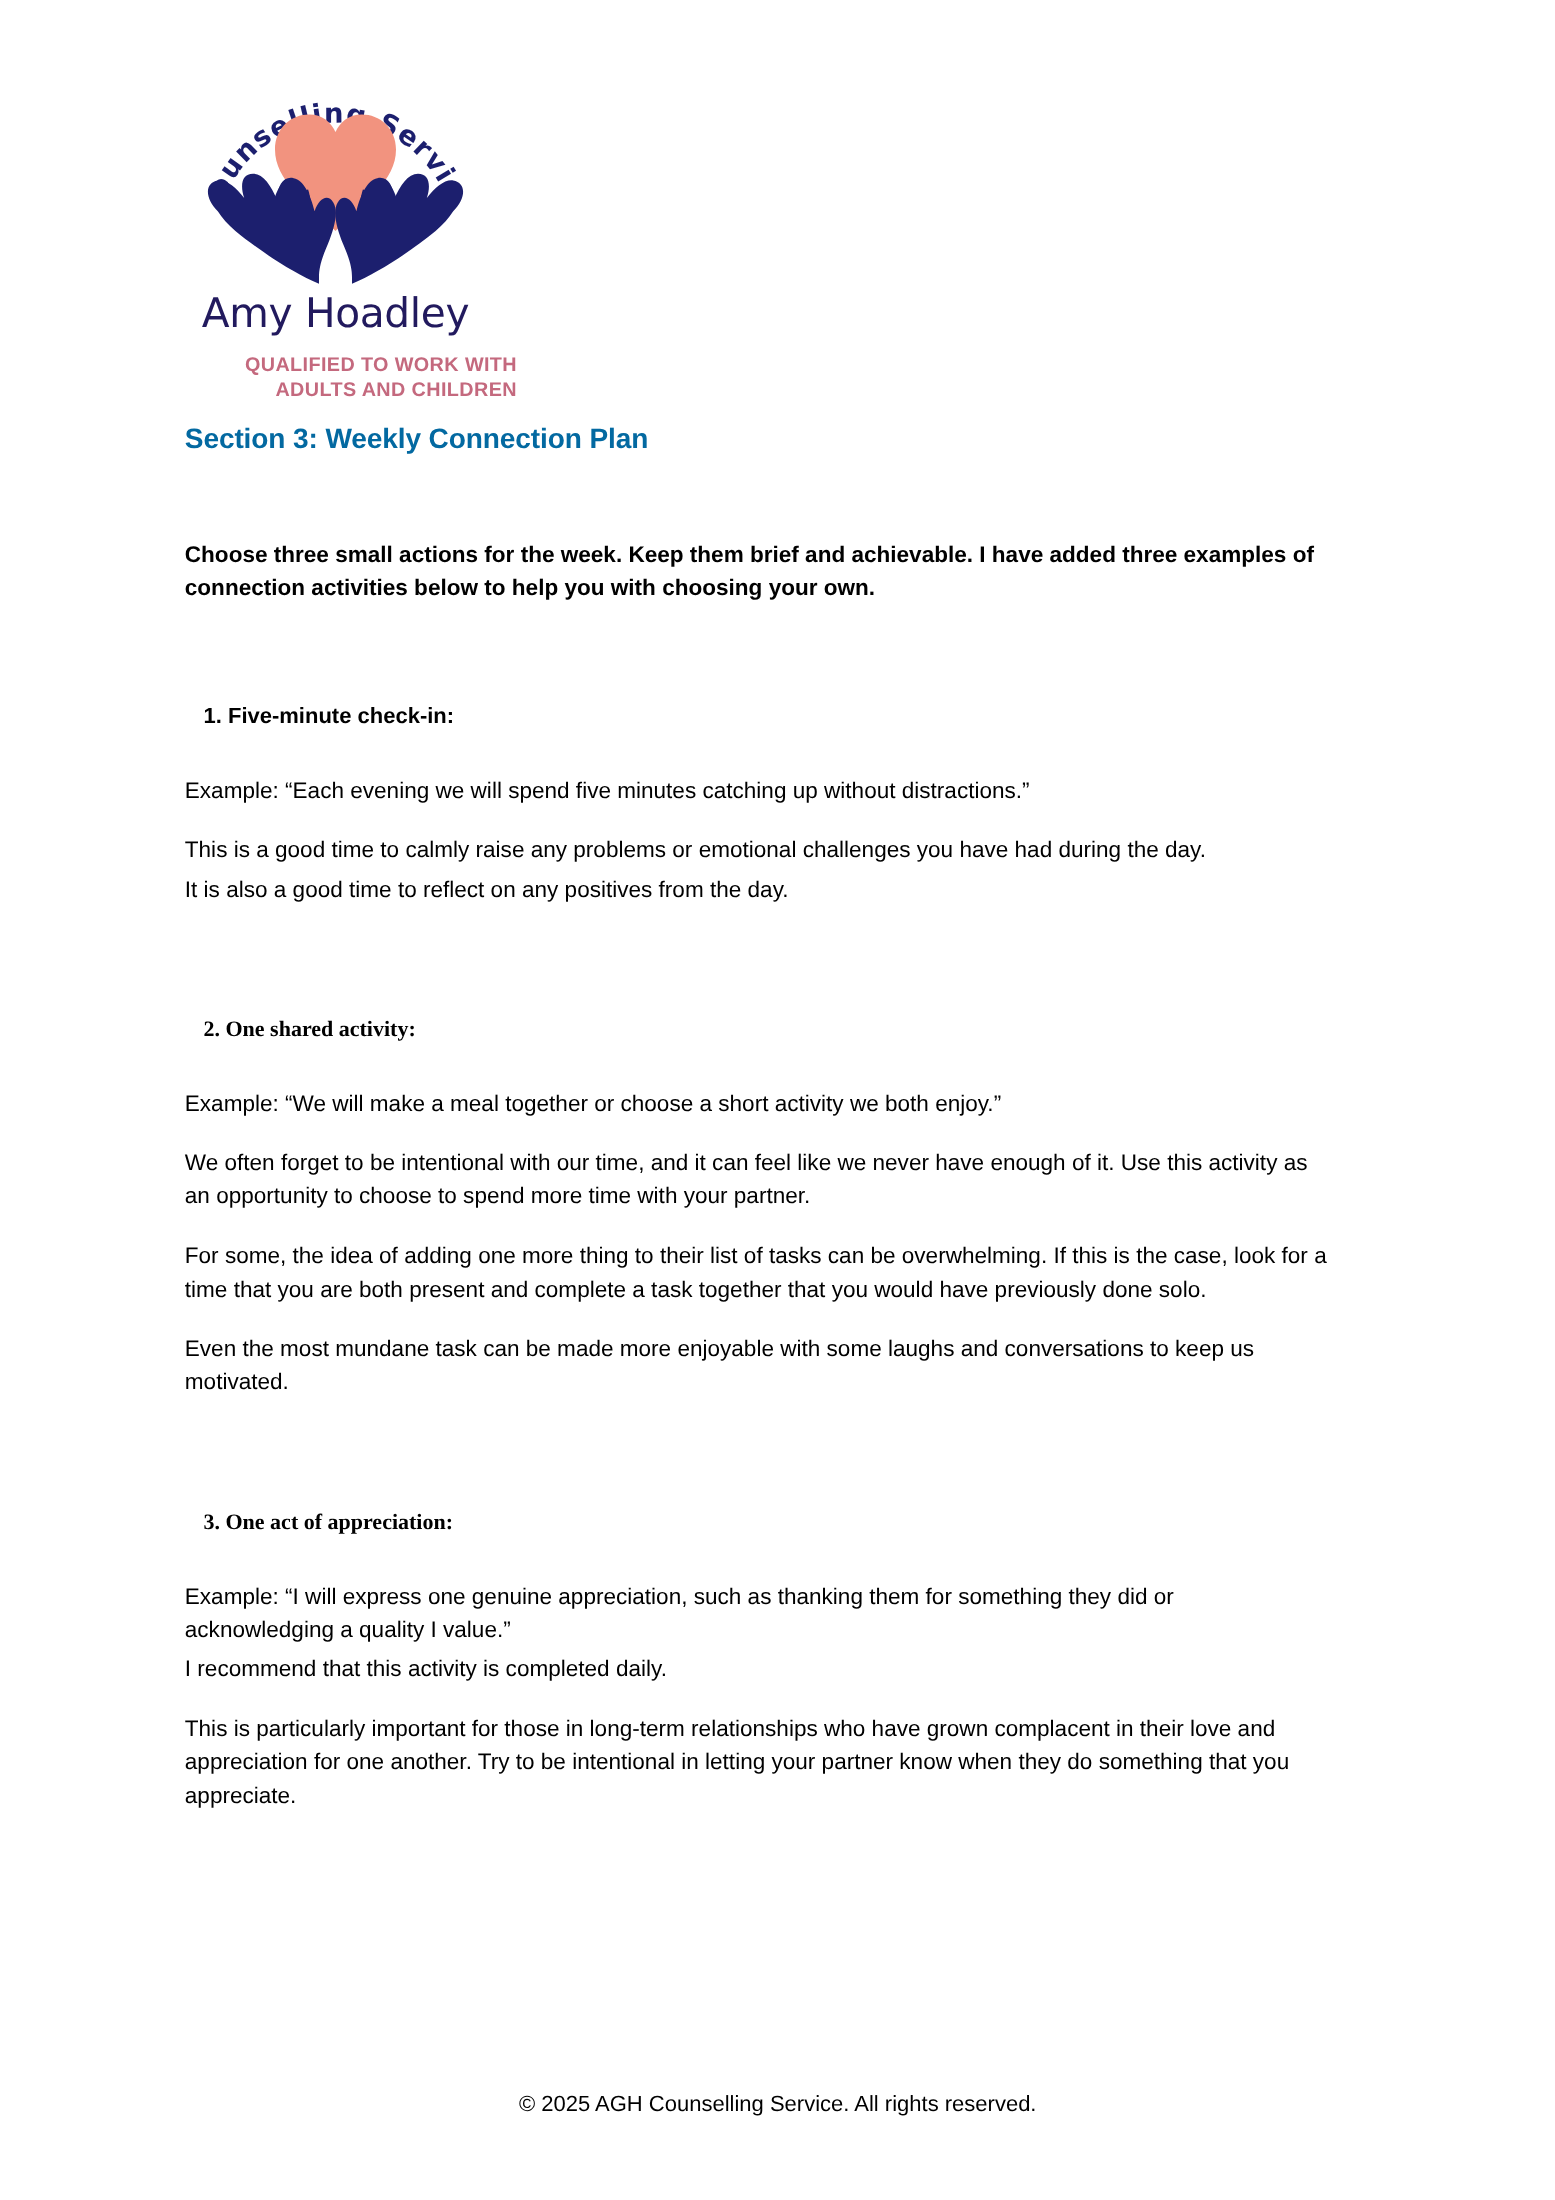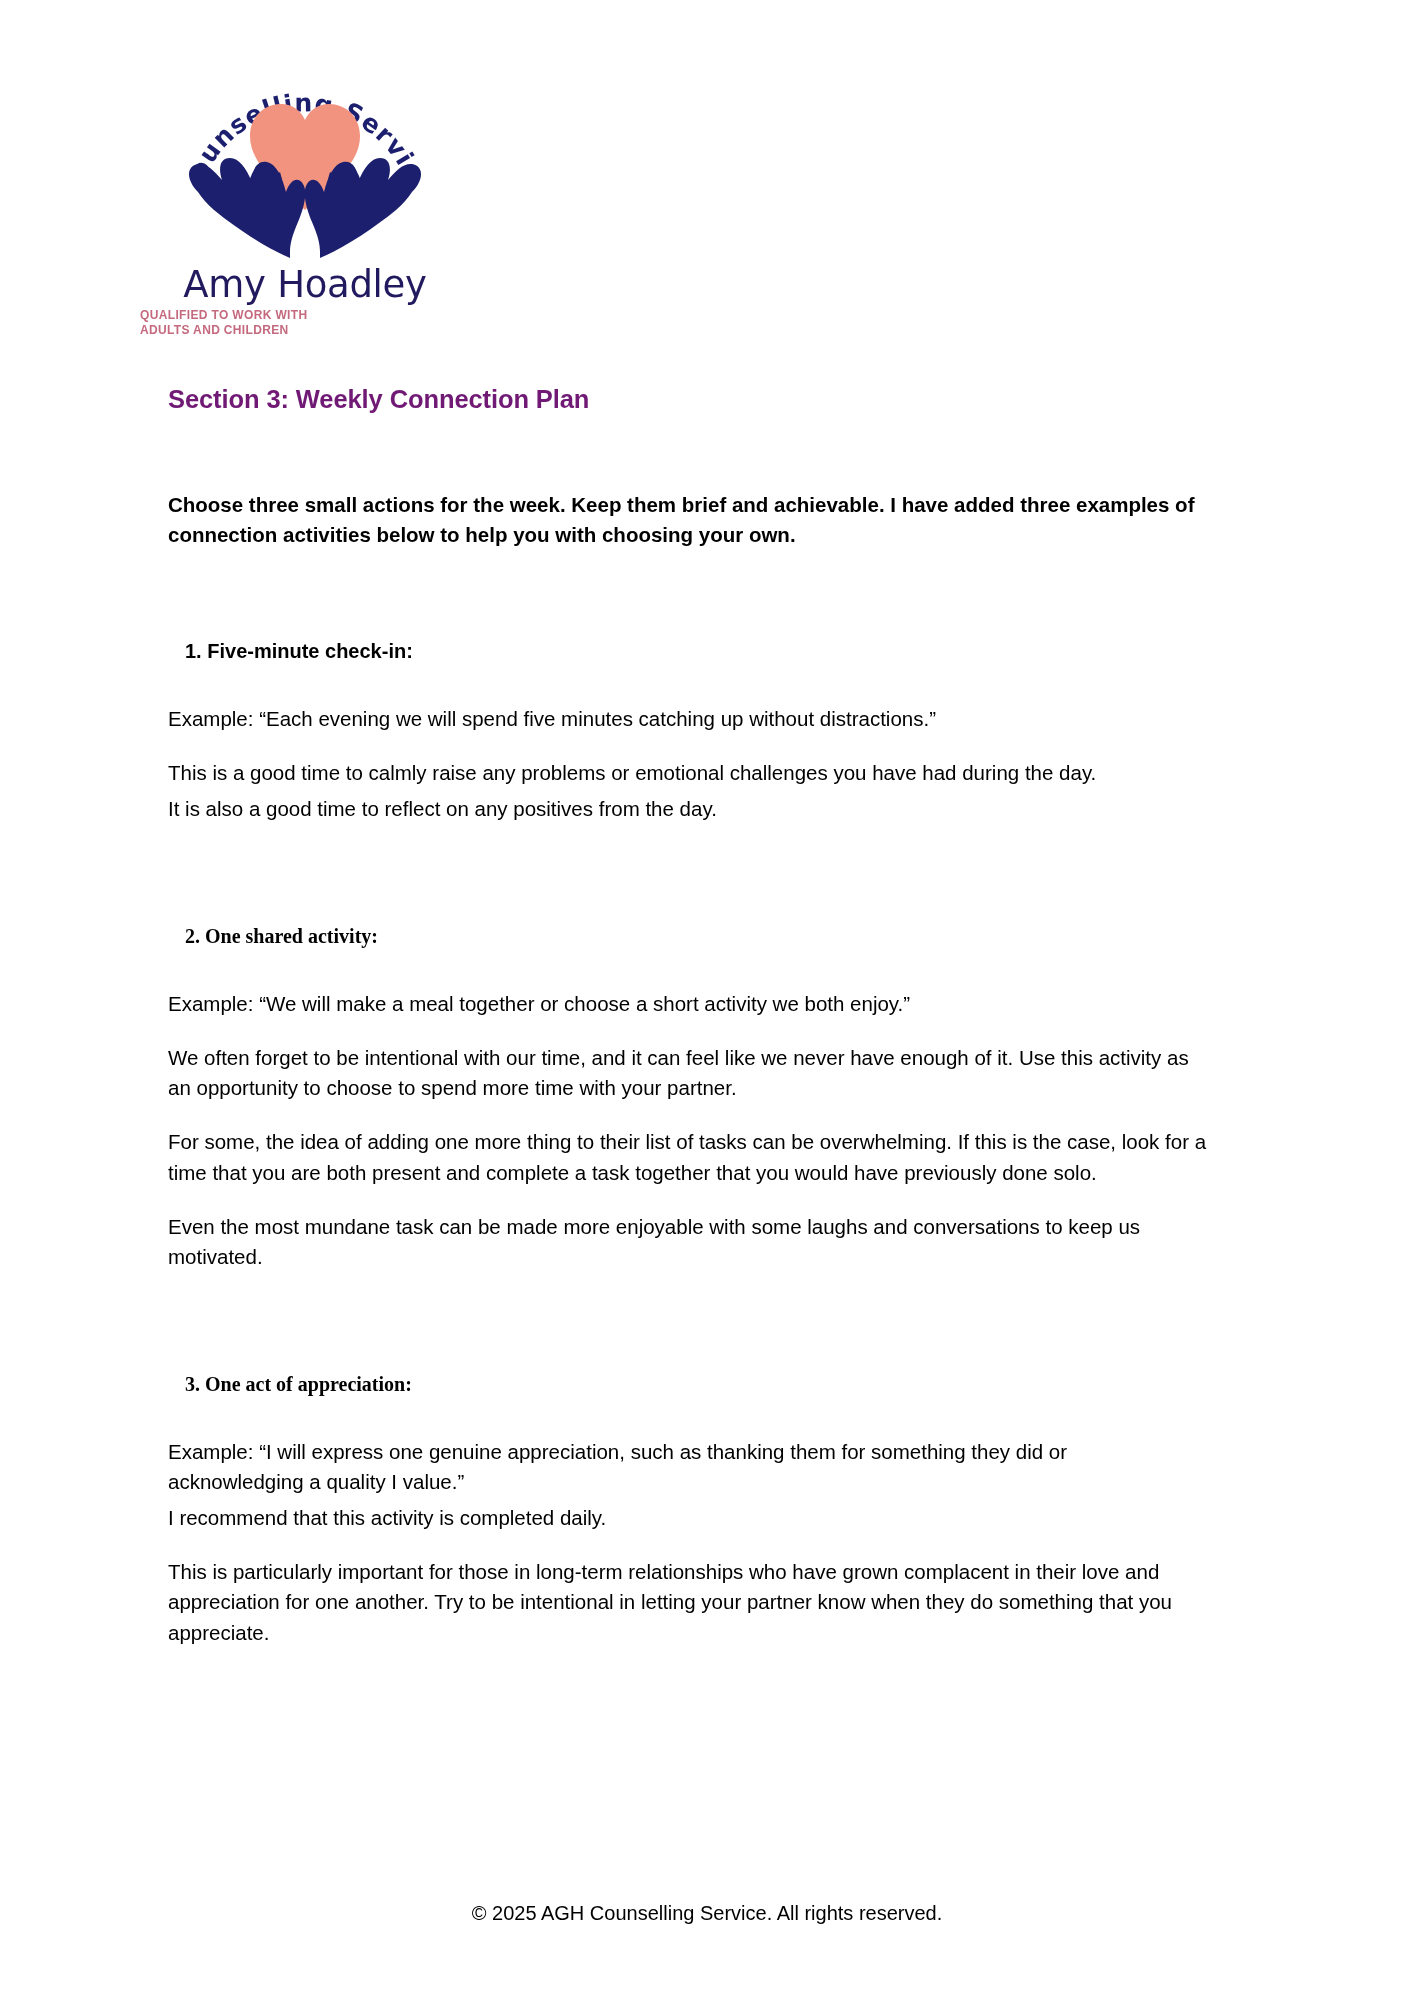--- a/index.html
+++ b/index.html
@@ -32,42 +32,42 @@
   .logo-name {
     text-align: center;
     font-family: "DejaVu Sans", sans-serif;
     font-size: 37px;
     color: #221a5e;
     letter-spacing: -0.3px;
     line-height: 1;
     margin-top: -6px;
   }
   .logo-tagline {
-    text-align: left;
-    font-family: "Liberation Sans", sans-serif;
-    font-size: 12px;
+    text-align: right;
+    font-family: "Liberation Sans", sans-serif;
+    font-size: 18px;
     font-weight: bold;
     color: #c4697e;
     letter-spacing: 0.35px;
     line-height: 1.28;
-    margin-top: 5px;
+    margin-top: 17px;
   }
 
   
   .content {
     position: absolute;
     left: 168px;
     top: 385px;
     width: 1045px;
   }
   .section-title {
     font-family: "Liberation Sans", sans-serif;
     font-size: 25.5px;
     font-weight: bold;
-    color: #701a75;
+    color: #0369a1;
     letter-spacing: -0.1px;
     margin: 0;
   }
   .intro {
     font-family: "Liberation Sans", sans-serif;
     font-size: 20.5px;
     font-weight: bold;
     line-height: 1.48;
     margin: 0;
     padding-top: 76px;

